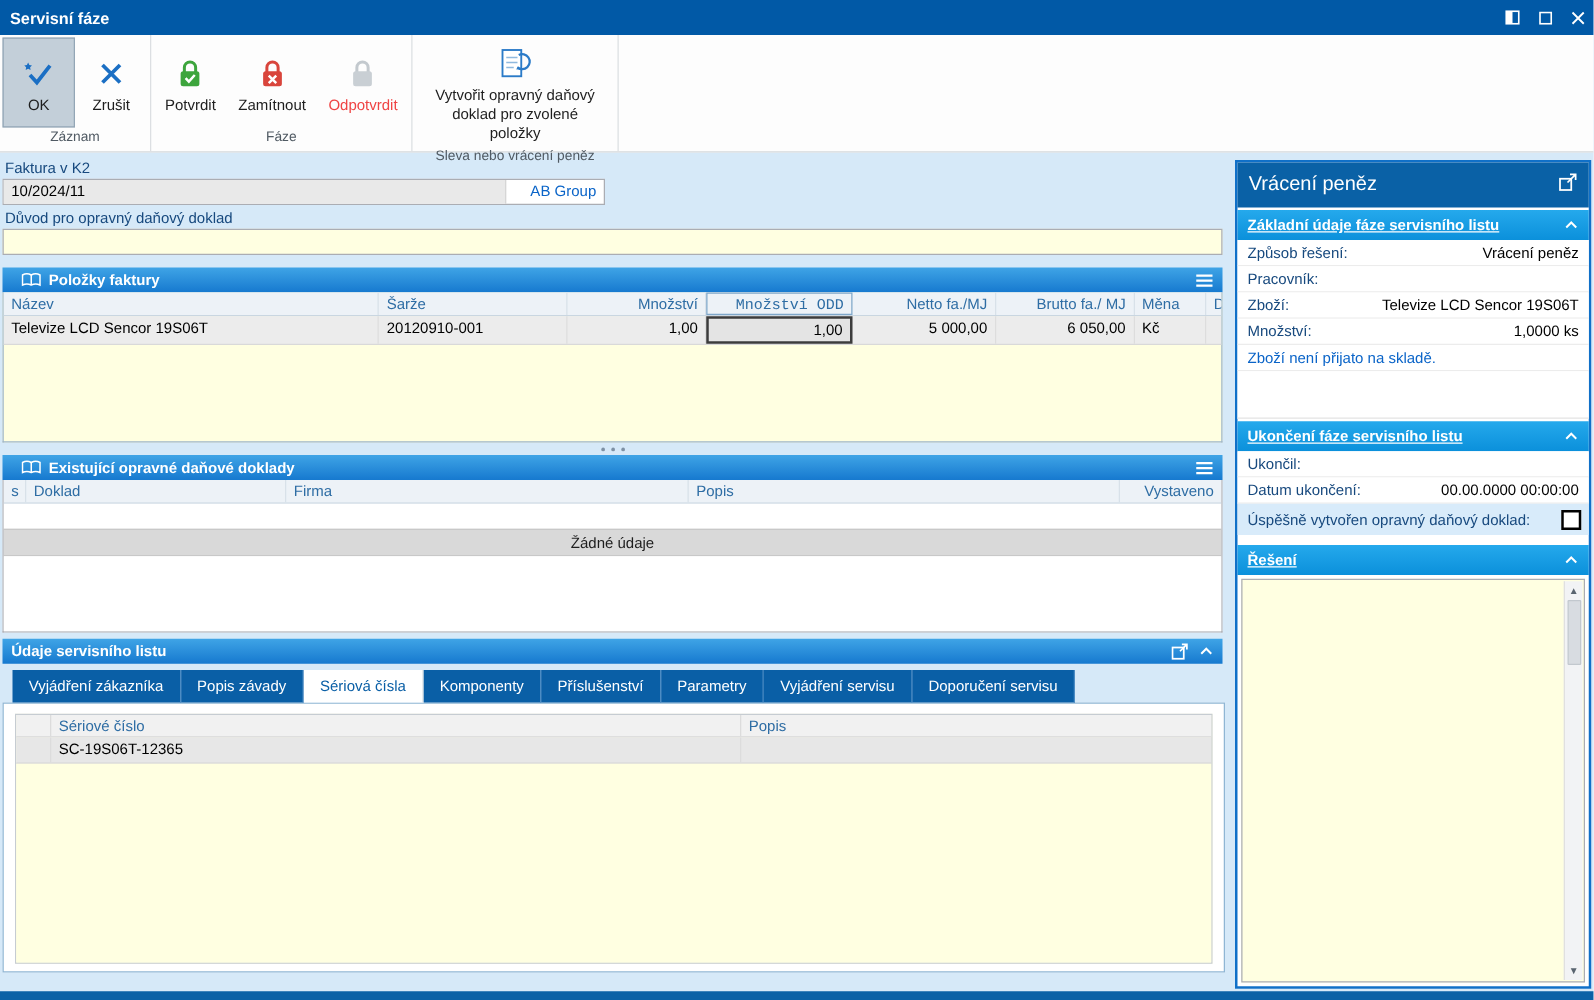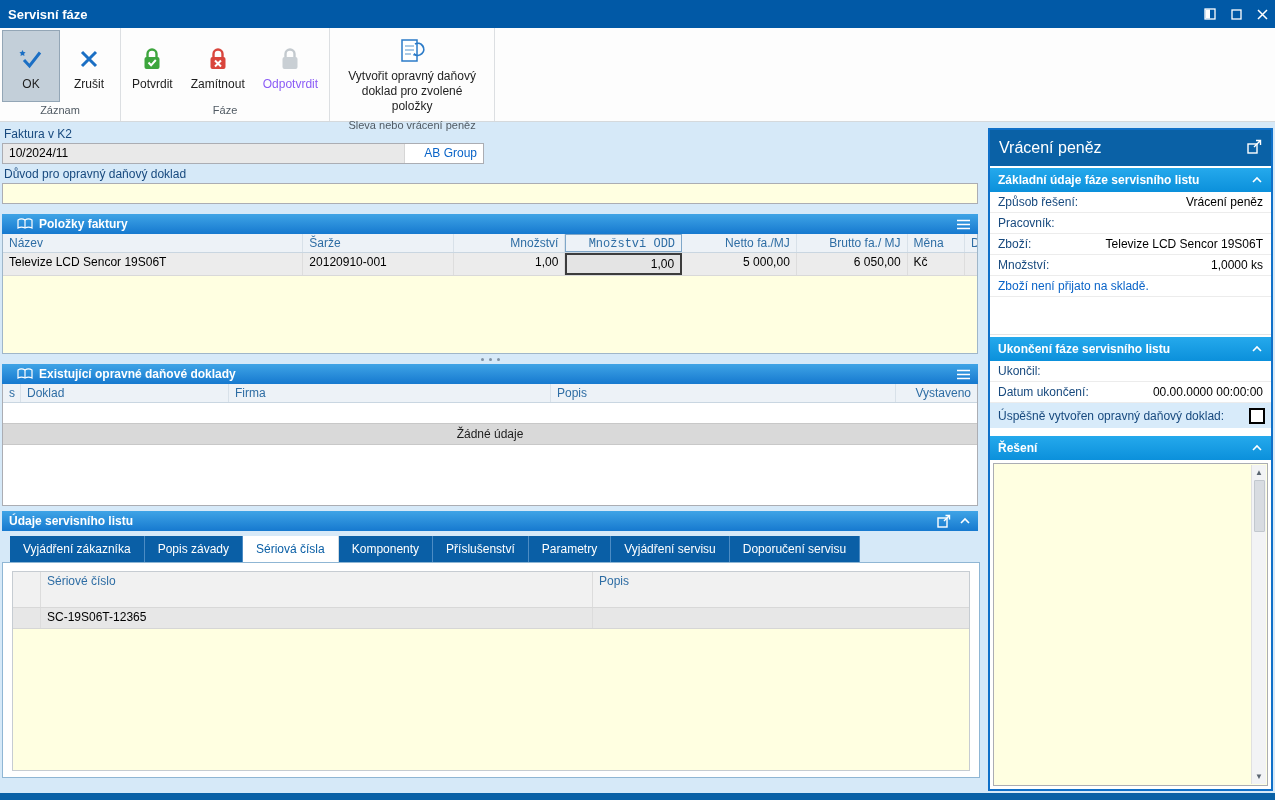--- a/index.html
+++ b/index.html
@@ -19,21 +19,21 @@
   
   .ribbon { position:absolute; top:28px; left:0; right:0; height:94px; background:#FDFDFD;
             border-bottom:1px solid #D5D9DC; display:flex; }
   .rgroup { display:flex; flex-direction:column; border-right:1px solid #DCDFE2; }
   .rbuttons { flex:1; display:flex; align-items:stretch; padding:2px 2px 0 2px; }
   .rbtn { display:flex; flex-direction:column; align-items:center; justify-content:center;
           padding:5px 8px 2px 8px; min-width:58px; cursor:pointer; border:1px solid transparent; }
   .rbtn .ricon { height:30px; display:flex; align-items:center; justify-content:center; margin-bottom:3px; }
   .rbtn .rlabel { font-size:12px; color:#1E1E1E; text-align:center; line-height:1.25; }
   .rbtn.selected { background:#C3CFD9; border:1px solid #93A6B6; }
-  .rbtn.disabled .rlabel { color:#8b5cf6; }
+  .rbtn.disabled .rlabel { color:#ef4444; }
   .rgrouplabel { font-size:11px; color:#505A63; text-align:center; padding:2px 6px 5px 6px; }
   .rbtn.wide { min-width:150px; max-width:160px; }
   .rbtn.med { min-width:84px; max-width:96px; }
 
   
   .main { position:absolute; top:122px; left:0; right:0; bottom:7px; }
   .bottom-bar { position:absolute; left:0; right:0; bottom:0; height:7px; background:#0A61A6; }
 
   .left-pane { position:absolute; left:2px; top:2px; width:980px; bottom:0; }
 
@@ -77,34 +77,34 @@
   .tbl2-rest { flex:1; background:#fff; }
 
   
   .tabs { display:flex; margin:5px 0 0 8px; height:26px; }
   .tab { background:#0A5FA6; color:#fff; display:flex; align-items:center; padding:0 13px;
          border-right:1px solid #4C8CC4; cursor:pointer; white-space:nowrap; }
   .tab.active { background:#fff; color:#0A5FA6; border-right:1px solid #CDD8E0; }
   .tab-content { width:978px; height:216px; background:#fff; border:1px solid #8FB6D4;
                  padding:8px 9px 6px 9px; display:flex; flex-direction:column; }
   .tbl3 { width:958px; display:flex; flex-direction:column; flex:1; border:1px solid #C6CCD2; background:#FFFFE1; }
-  .tbl3-head { display:flex; height:36px; background:#F1F1F1; border-bottom:1px solid #D8D8D8; color:#2E6DA4; }
+  .tbl3-head { display:flex; height:18px; background:#F1F1F1; border-bottom:1px solid #D8D8D8; color:#2E6DA4; }
   .tbl3-head > div, .tbl3-row > div { padding:2px 6px; border-right:1px solid #DCDCDC; white-space:nowrap; }
   .tbl3-row { display:flex; height:21px; background:#E7E7E7; border-bottom:1px solid #D6D6D6; }
   .scol-sel{width:28px} .scol-serial{width:552px} .scol-popis{flex:1; border-right:none !important;}
   .tbl3-rest { flex:1; background:#FFFFE1; }
 
   
   .right-panel { position:absolute; left:988px; top:6px; width:285px; bottom:2px;
                  border:2px solid #1070C8; background:#fff; display:flex; flex-direction:column; }
   .rp-header { height:36px; background:#0A61A6; color:#fff; display:flex; align-items:center;
                padding:0 9px; font-size:16px; }
   .rp-header .rp-title { flex:1; }
   .rp-sub { height:24px; background:linear-gradient(to bottom,#25A9EC,#0B90DB); color:#fff;
-            font-weight:bold; display:flex; align-items:center; padding:0 8px; margin-top:2px; }
+            font-weight:bold; display:flex; align-items:center; padding:0 8px; margin-top:2px;text-decoration:underline; }
   .rp-sub .rp-sub-title { flex:1; }
   .rp-row { height:21px; display:flex; align-items:center; padding:0 8px;
             border-bottom:1px solid #ECECEC; background:#fff; }
   .rp-row .lbl { color:#17497E; white-space:nowrap; }
   .rp-row .val { margin-left:auto; color:#000; white-space:nowrap; }
   .rp-note { color:#0A64C8; }
   .rp-spacer { height:38px; background:#fff; border-bottom:1px solid #E4E4E4; }
   .rp-check-row { height:25px; display:flex; align-items:center; padding:0 6px 0 8px; background:#D8EBFA; }
   .rp-check-row .lbl { color:#17497E; }
   .checkbox { margin-left:auto; width:16px; height:16px; background:#fff; border:2px solid #000; cursor:pointer; }

